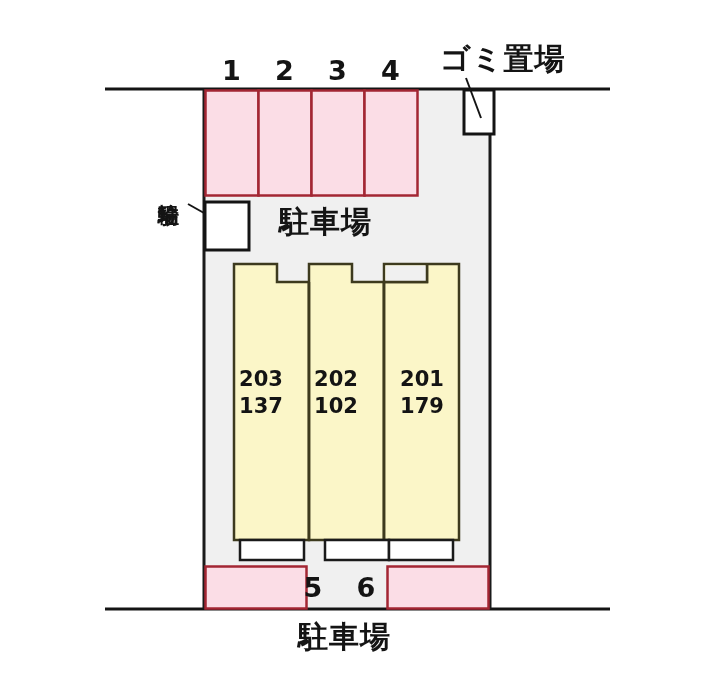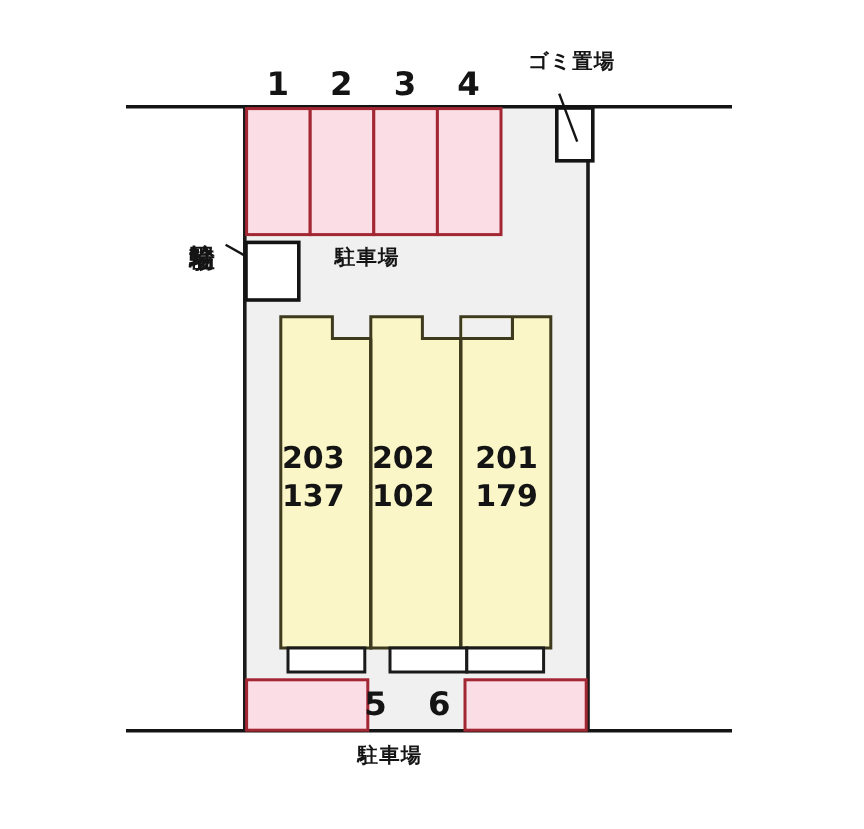--- a/index.html
+++ b/index.html
@@ -37,28 +37,28 @@
   }
   .stall-num {
     font-size: 27px;
     font-weight: bold;
     text-align: center;
   }
   .unit-num {
     position: absolute;
     width: 52px;
     text-align: center;
-    font-size: 25px;
+    font-size: 21px;
     font-weight: bold;
     color: #141414;
     letter-spacing: 0px;
     line-height: 1.28;
   }
   .jp-h {
-    font-size: 17px;
+    font-size: 30px;
   }
   .jp-v {
     font-size: 21px;
     writing-mode: vertical-rl;
     text-orientation: upright;
     line-height: 1.12;
   }
 </style>
 </head>
 <body>

